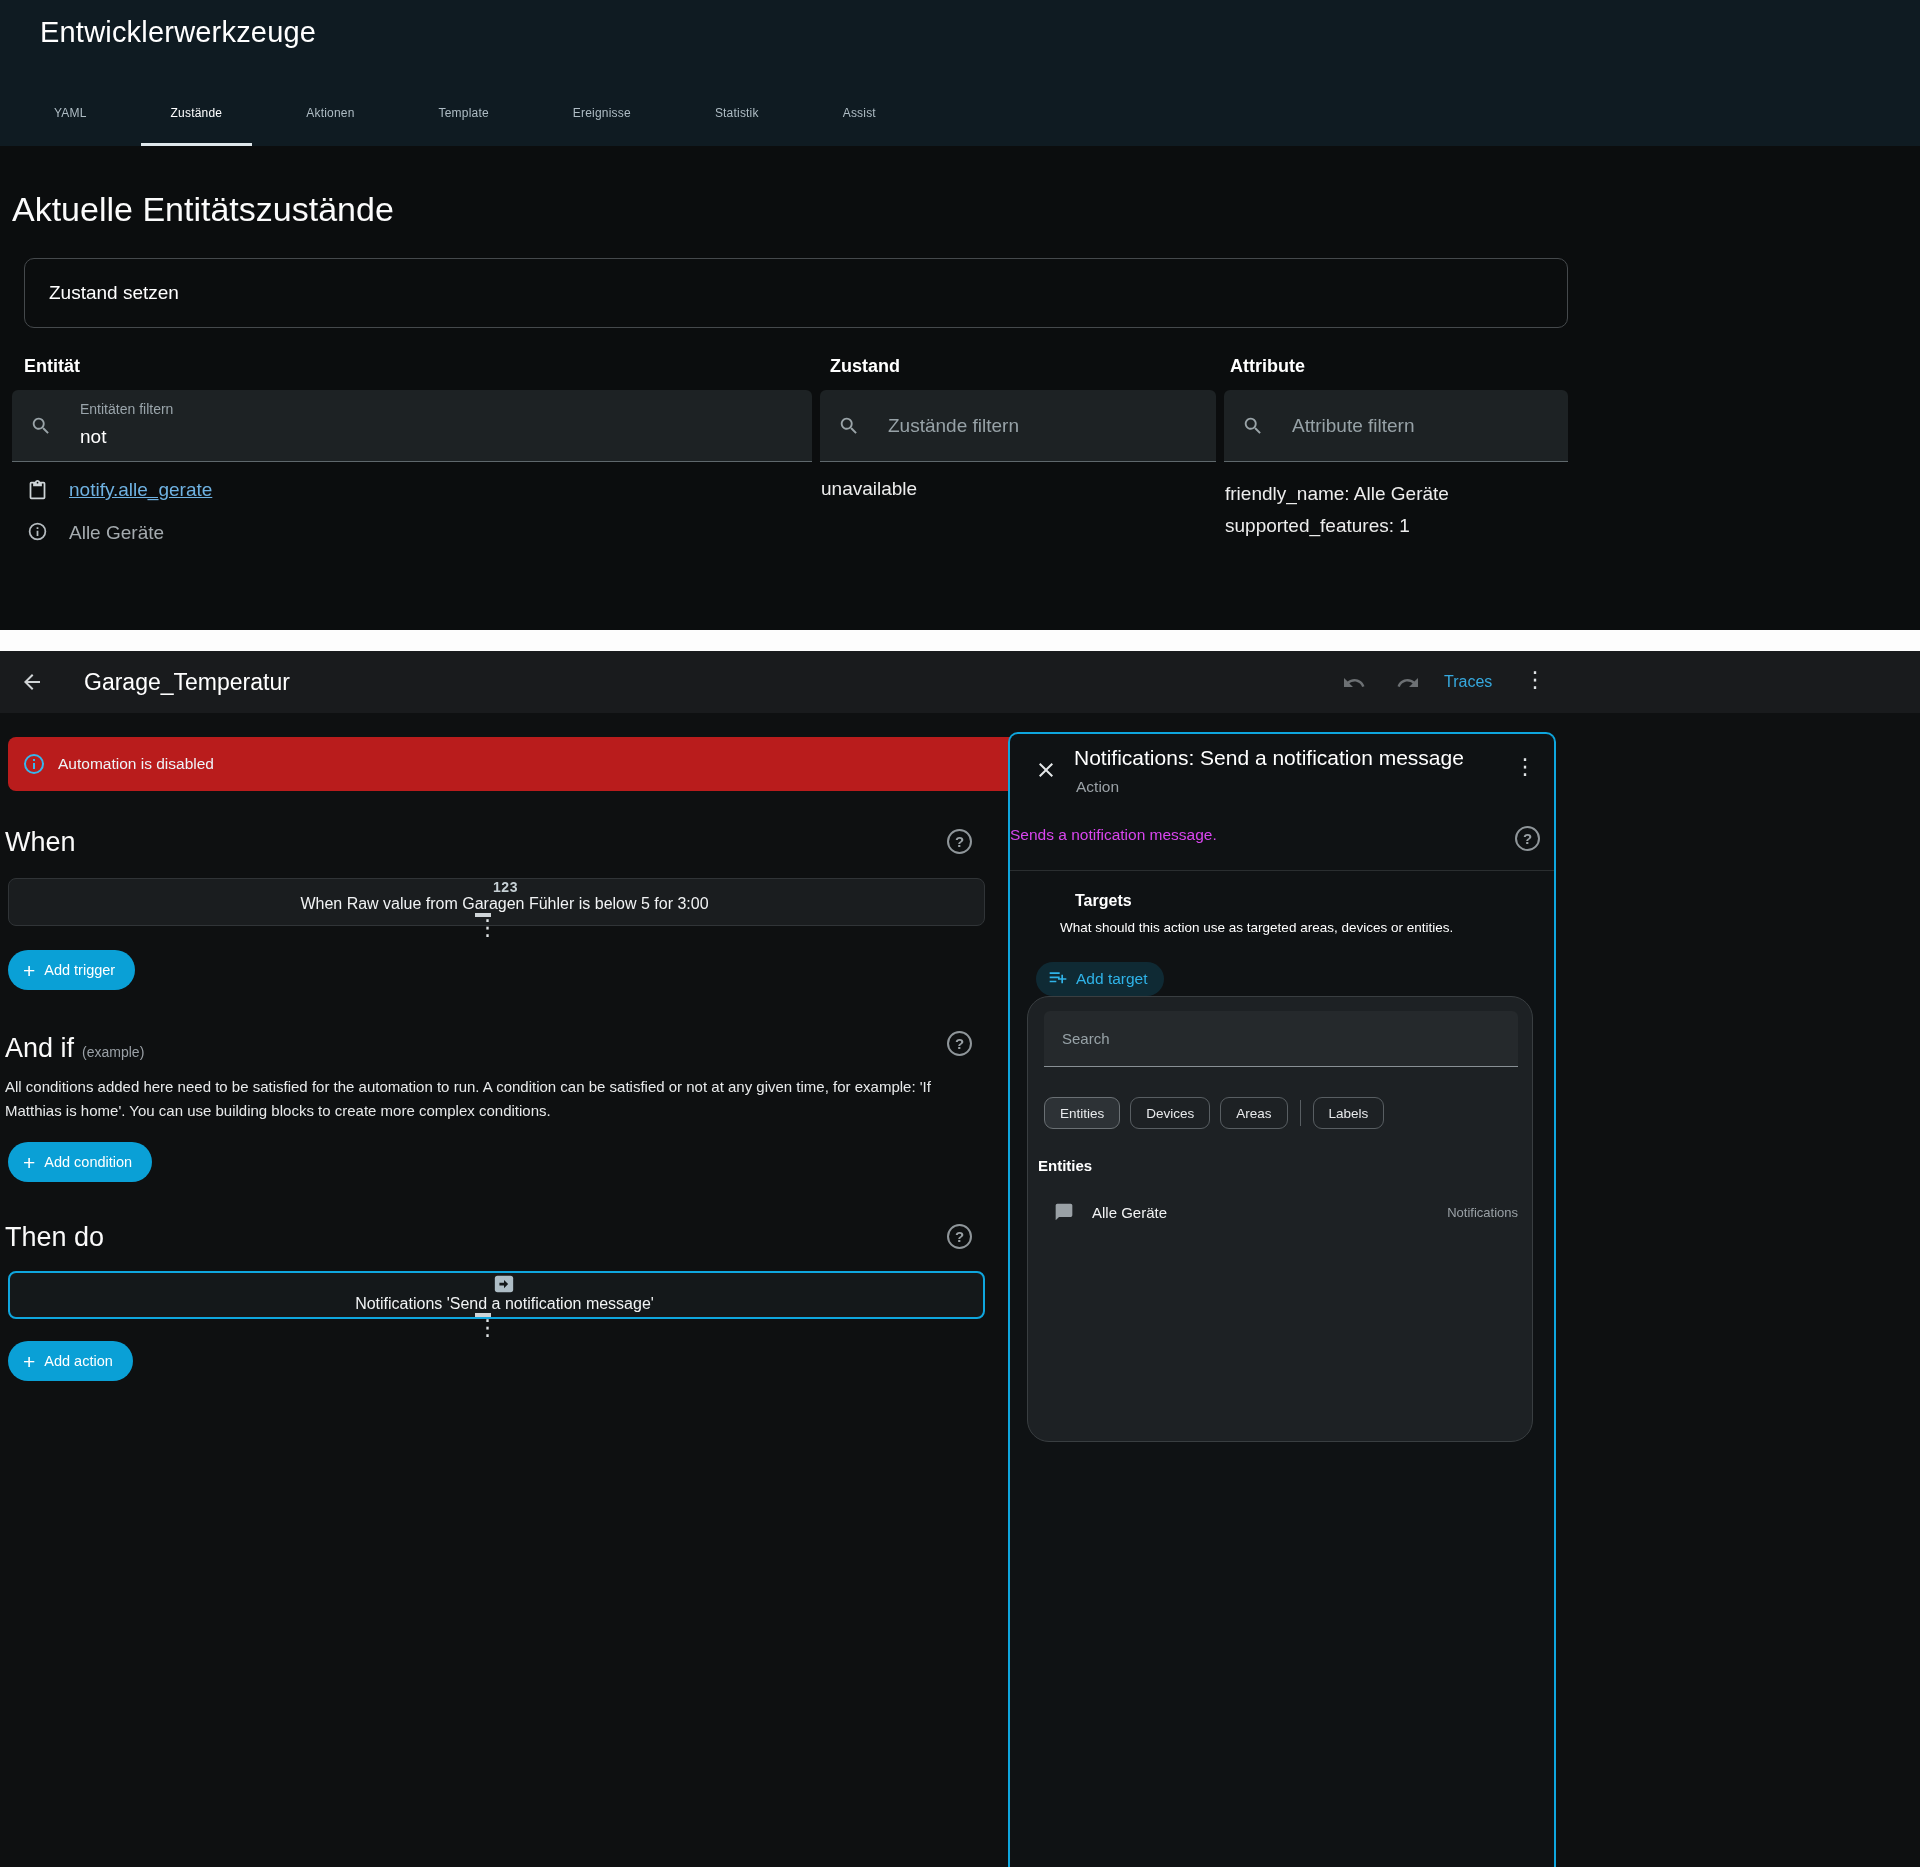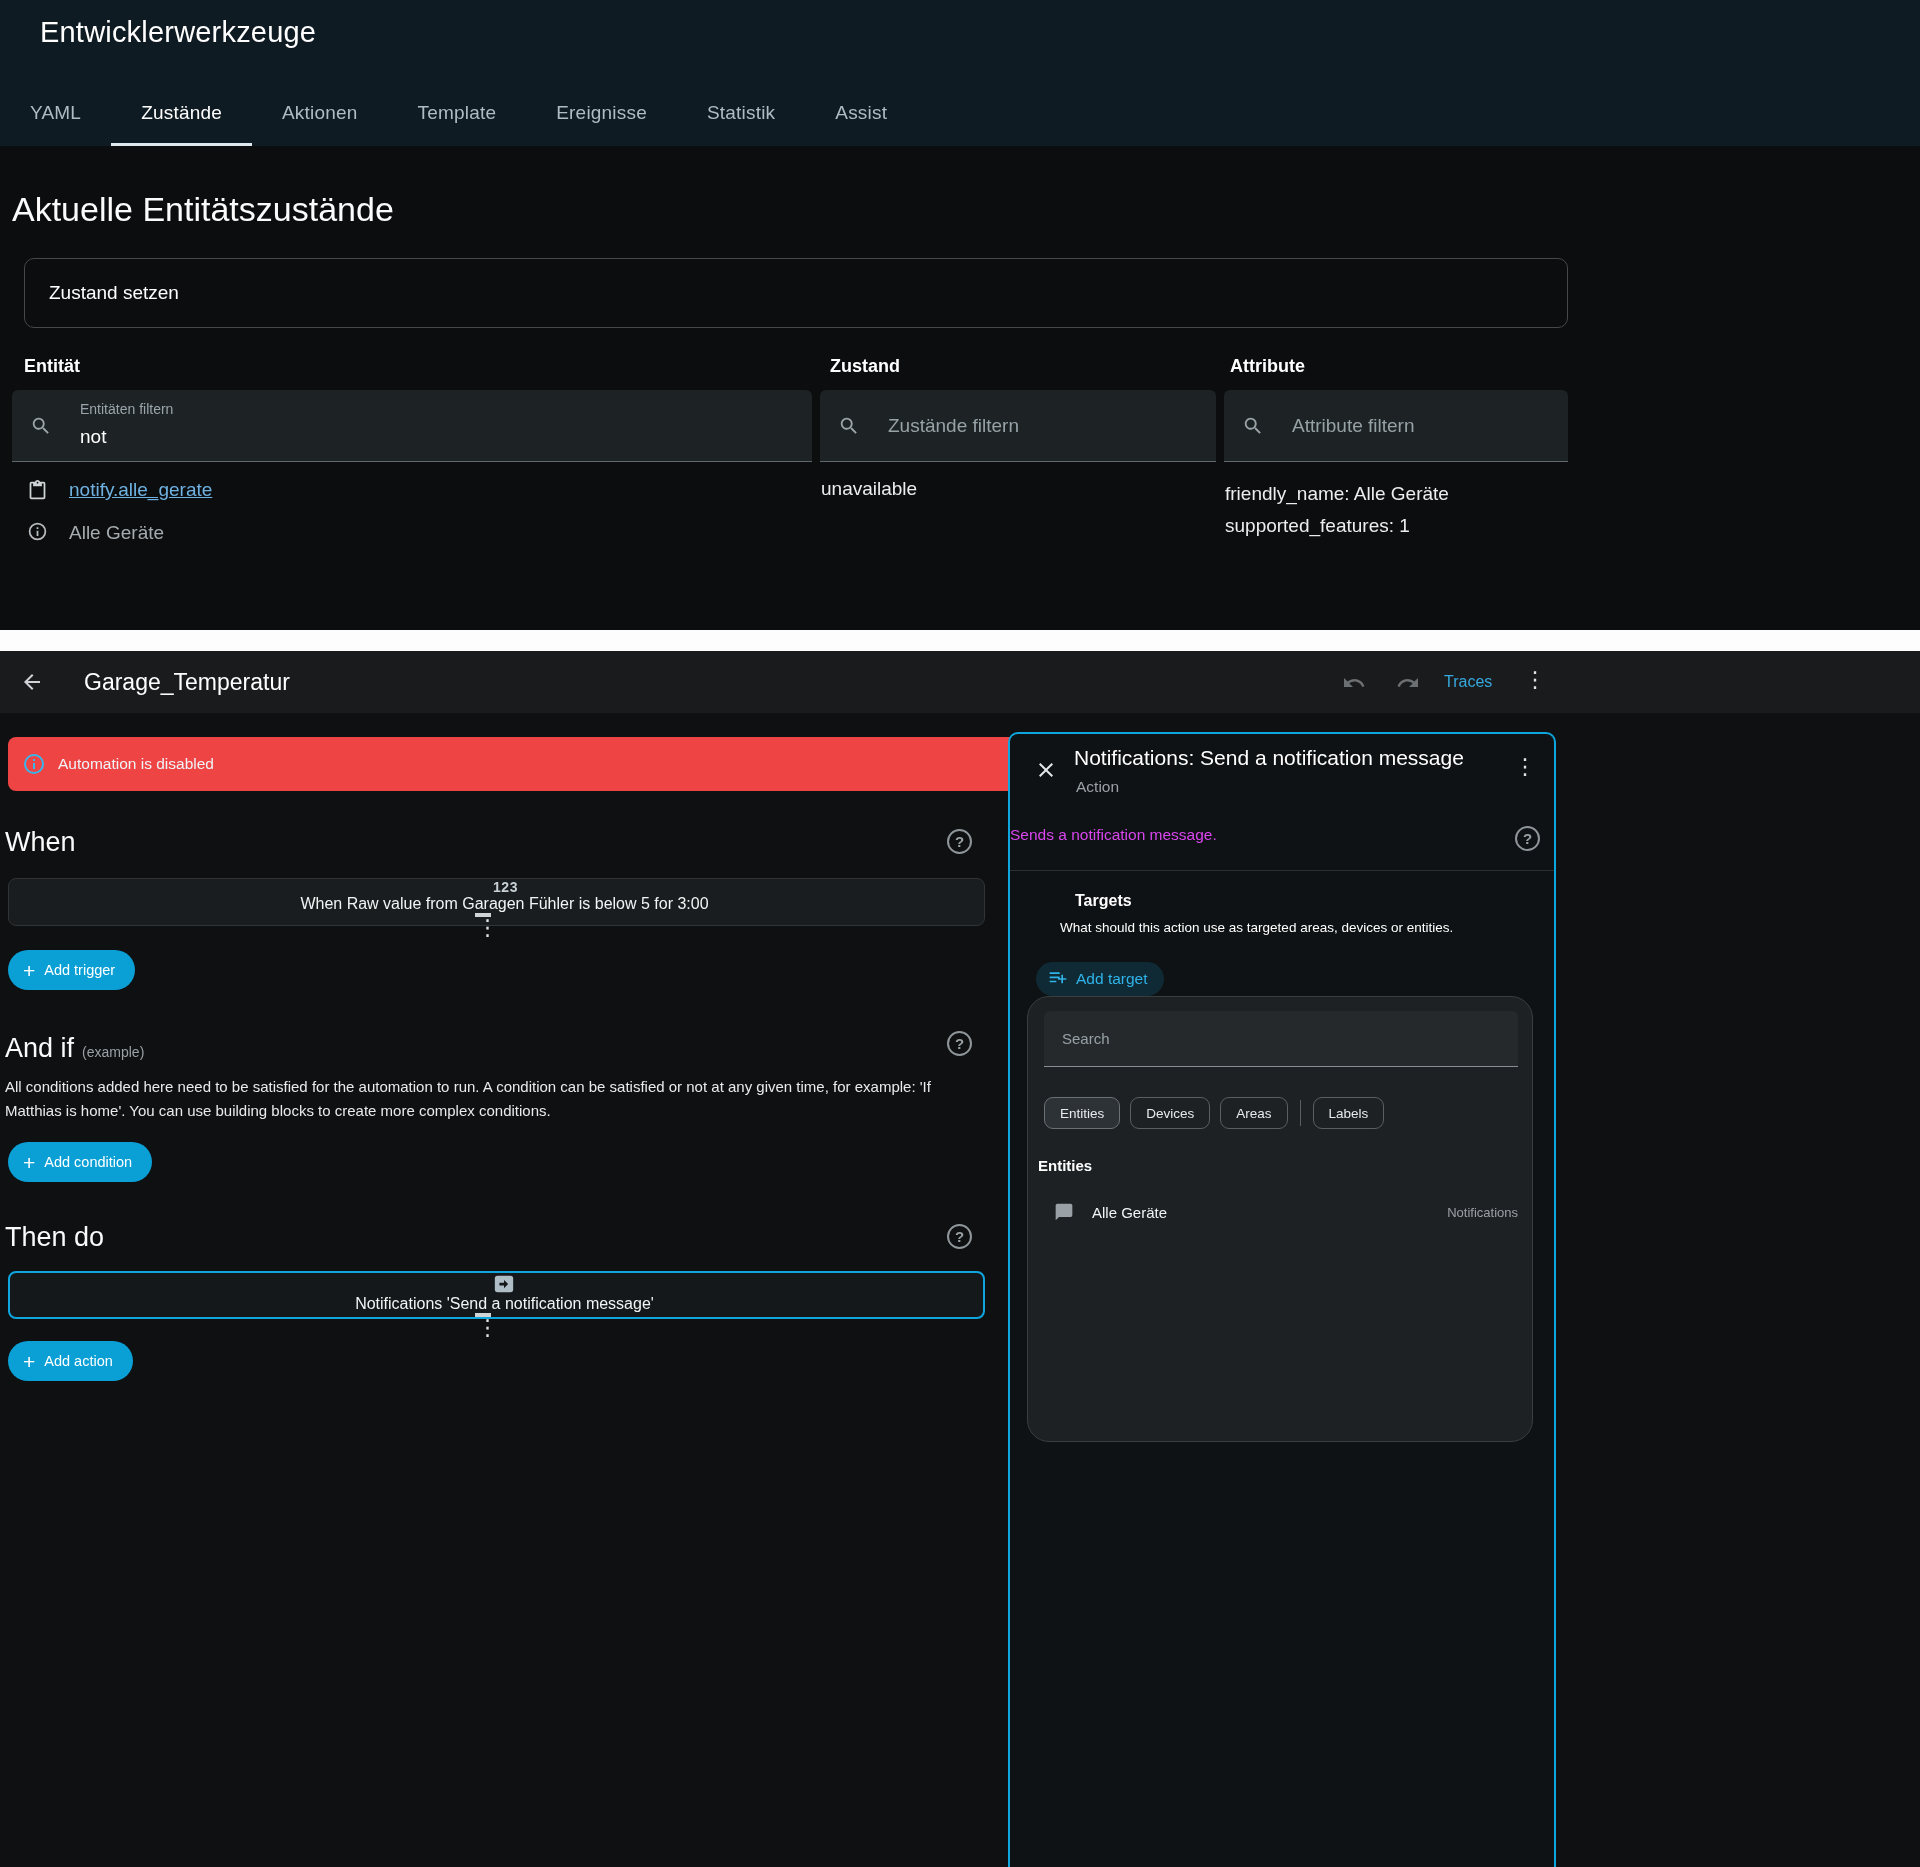--- a/index.html
+++ b/index.html
@@ -4,21 +4,21 @@
 <style>
   * { margin:0; padding:0; box-sizing:border-box; }
   body { background:#000; font-family:"Liberation Sans", sans-serif; }
   .stage { position:relative; width:1920px; height:1867px; background:#050607; overflow:hidden; }
 
   
   .devtools { position:absolute; top:0; left:0; width:1920px; height:630px; background:#0b0d0e; overflow:hidden; }
   .dt-top { position:absolute; top:0; left:0; width:100%; height:146px; background:#0f1b22; }
   .dt-title { position:absolute; left:40px; top:16px; font-size:29px; color:#ffffff; font-weight:400; letter-spacing:.2px; }
   .dt-tabs { position:absolute; left:0; bottom:0; height:66px; display:flex; }
-  .dt-tab { padding:0 30px; display:flex; align-items:center; font-size:19px; color:#aebcc4; cursor:pointer; letter-spacing:.2px; }
+  .dt-tab { padding:0 30px; display:flex; align-items:center; font-size:12px; color:#aebcc4; cursor:pointer; letter-spacing:.2px;margin-left:24px; }
   .dt-tab.active { color:#ffffff; box-shadow:inset 0 -3px 0 #dfe8ec; font-weight:500; }
 
   .dt-h1 { position:absolute; left:12px; top:190px; font-size:34px; font-weight:400; color:#fbfbfb; }
   .set-state { position:absolute; left:24px; top:258px; width:1544px; height:70px; border:1px solid #45494c; border-radius:10px; display:flex; align-items:center; padding-left:24px; font-size:19px; font-weight:500; color:#ffffff; cursor:pointer; }
 
   .col-h { position:absolute; top:356px; font-size:18px; font-weight:700; color:#ffffff; }
   .colh-entity { left:24px; } .colh-state { left:830px; } .colh-attr { left:1230px; }
 
   .filters { position:absolute; left:12px; top:390px; display:flex; gap:8px; }
   .ffield { height:72px; background:#1d2224; border-bottom:1px solid #5f686c; border-radius:6px 6px 0 0; position:relative; }
@@ -45,21 +45,21 @@
   .auto { position:absolute; top:651px; left:0; width:1920px; height:1216px; background:#0e1011; overflow:hidden; }
   .appbar { position:absolute; top:0; left:0; width:100%; height:62px; background:#191b1d; }
   .ab-back { position:absolute; left:20px; top:19px; cursor:pointer; }
   .ab-title { position:absolute; left:84px; top:0; line-height:62px; font-size:23px; color:#ffffff; }
   .ab-undo { position:absolute; left:1342px; top:20px; cursor:default; }
   .ab-redo { position:absolute; left:1396px; top:20px; cursor:default; }
   .ab-traces { position:absolute; left:1444px; top:0; line-height:62px; font-size:16px; font-weight:500; color:#36a9de; cursor:pointer; }
   .kebab { color:#dfe3e5; font-size:22px; line-height:1; cursor:pointer; }
   .ab-kebab { position:absolute; left:1524px; top:18px; }
 
-  .banner { position:absolute; left:8px; top:86px; width:1113px; height:54px; background:#ef4444; border-radius:8px; }
+  .banner { position:absolute; left:8px; top:86px; width:1113px; height:54px; background:#b91c1c; border-radius:8px; }
   .banner .b-icon { position:absolute; left:14px; top:15px; }
   .banner-text { position:absolute; left:50px; top:0; line-height:54px; font-size:15.5px; color:#eef4f8; }
   .enable-btn { position:absolute; right:10px; top:11px; height:32px; padding:10px 17px; border-radius:16px; background:#0ba1d8; color:#ffffff; font-size:14.5px; font-weight:500; display:flex; align-items:center; border:none; font-family:inherit; cursor:pointer; }
 
   .sec-h { position:absolute; font-size:27px; color:#fafafa; font-weight:400; }
   .h-when { left:5px; top:176px; }
   .h-andif { left:5px; top:382px; }
   .h-then { left:5px; top:571px; }
   .optional { font-size:14px; color:#9aa0a6; font-weight:400; margin-left:8px; }
   .help { position:absolute; width:25px; height:25px; border:2px solid #8f969a; border-radius:50%; color:#9aa1a5; font-size:15px; font-weight:700; display:flex; align-items:center; justify-content:center; cursor:pointer; }

